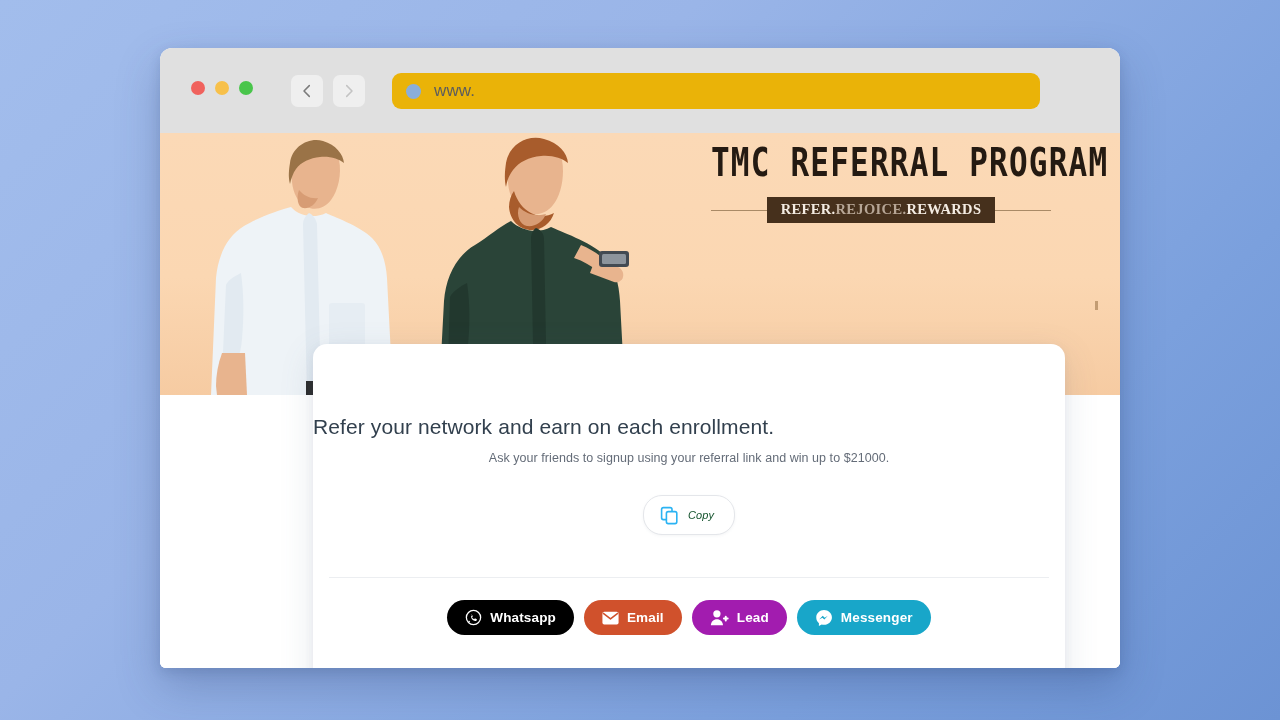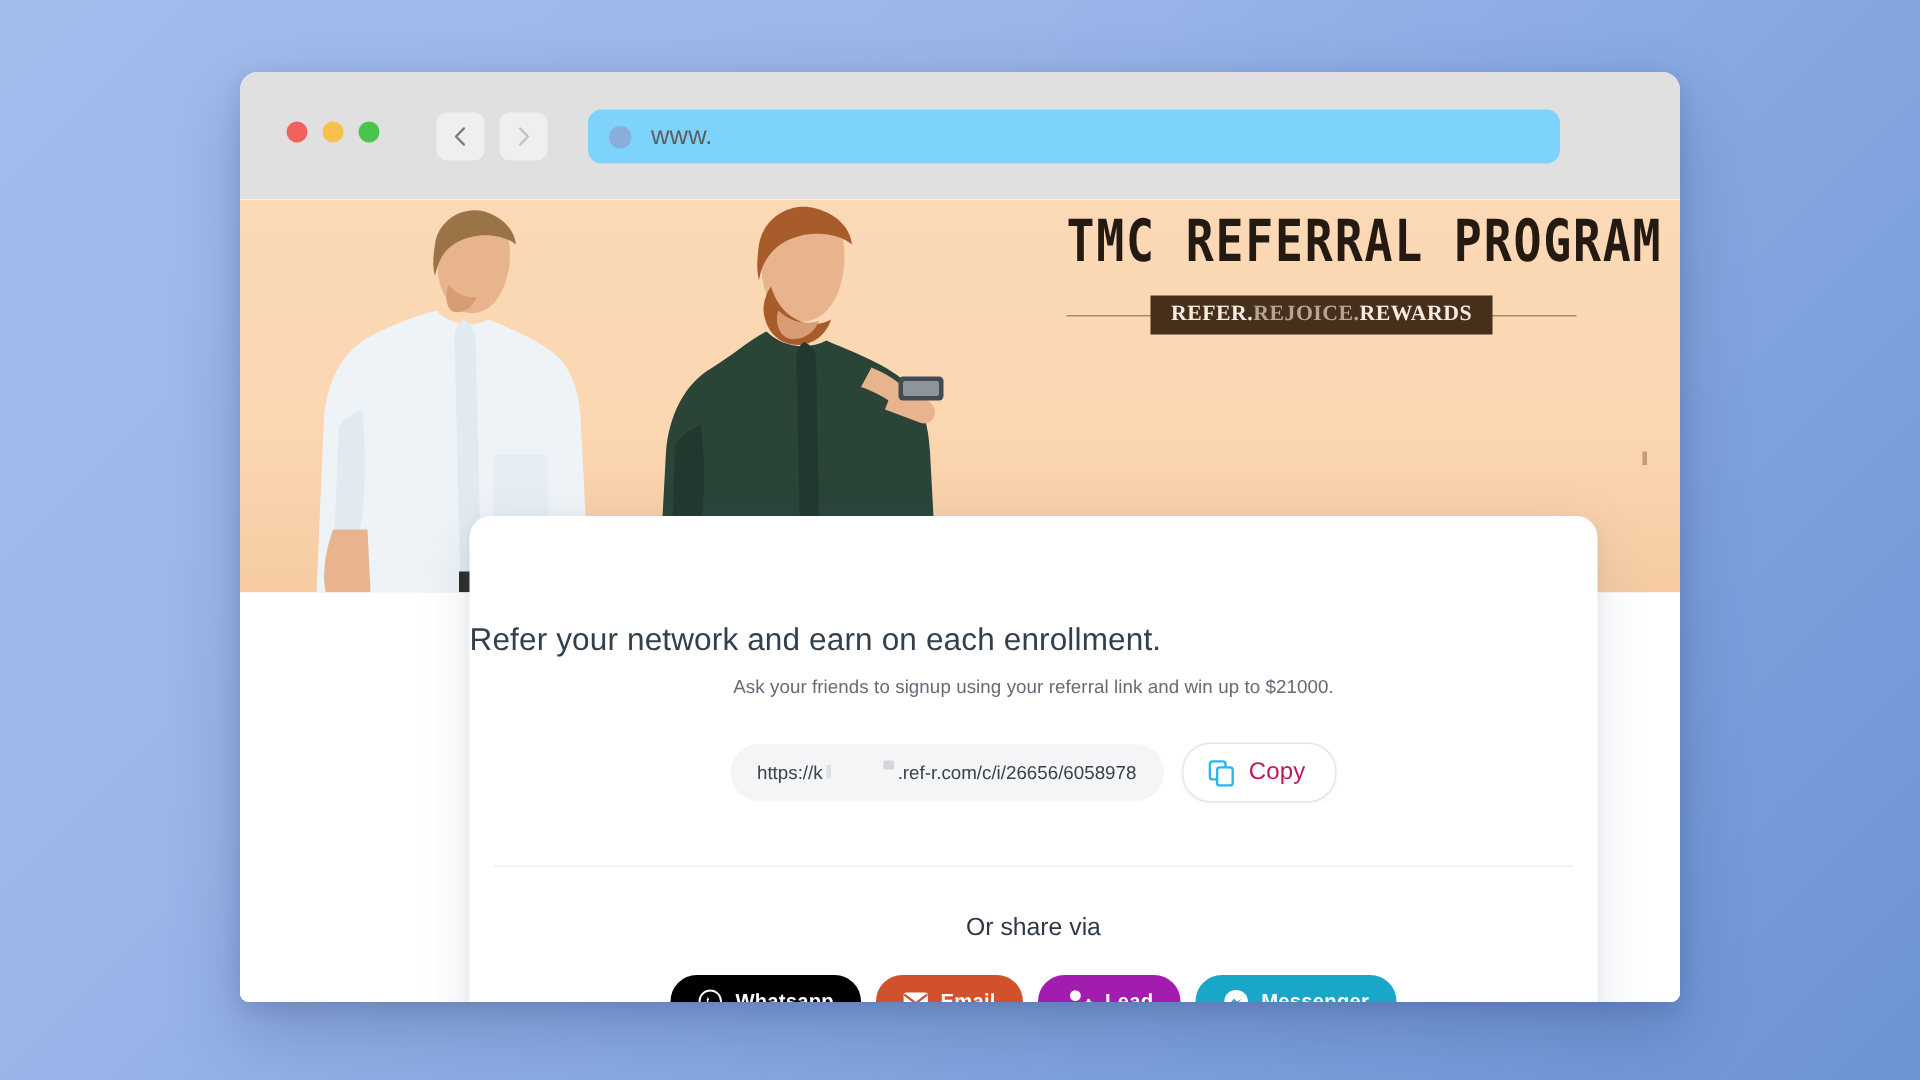--- a/index.html
+++ b/index.html
@@ -52,21 +52,21 @@
     border-radius: 7px;
     background: #efefef;
     display: flex; align-items: center; justify-content: center;
   }
   .nav-btn svg { display: block; }
 
   .url-bar {
     position: absolute;
     left: 232px; top: 25px;
     width: 648px; height: 36px;
-    background: #7dd3fc;
+    background: #eab308;
     border-radius: 9px;
     display: flex; align-items: center;
     padding: 0 14px;
     box-sizing: border-box;
   }
   .url-globe {
     width: 15px; height: 15px;
     border-radius: 50%;
     background: #8aaedb;
     flex: none;
@@ -253,23 +253,24 @@
     padding: 0 20px 0 16px;
     background: #ffffff;
     border: 1px solid #e4e6ea;
     border-radius: 19px;
     display: flex; align-items: center;
     gap: 9px;
     cursor: pointer;
     box-shadow: 0 1px 3px rgba(100,110,130,.07);
   }
   .copy-label {
-    font-size: 16px;
-    color: #be185d;
+    font-size: 11px;
+    color: #14532d;
     letter-spacing: .1px;
+    font-style: italic;
   }
 
   .divider {
     margin: 42px 0 0;
     height: 1px;
     background: #eceef1;
     width: 720px;
     margin-left: 16px;
   }
 
@@ -379,38 +380,32 @@
     </div>
 
     <div class="page-body"></div>
 
     <div class="ref-card">
 
       <div class="card-heading">Refer your network and earn on each enrollment.</div>
       <div class="card-subheading">Ask your friends to signup using your referral link and win up to $21000.</div>
 
       <div class="link-row">
-        <div class="link-pill">
-            <span>https://k</span>
-            <span class="link-redact"></span>
-            <span>.ref-r.com/c/i/26656/6058978</span>
-          </div>
 
         <div class="copy-btn">
           <svg width="19" height="19" viewBox="0 0 19 19">
             <rect x="1.6" y="1.6" width="10.4" height="12" rx="1.8" fill="none" stroke="#2bb3f3" stroke-width="1.6"></rect>
             <rect x="6.4" y="5.6" width="10.4" height="12" rx="1.8" fill="#ffffff" stroke="#2bb3f3" stroke-width="1.6"></rect>
           </svg>
           <span class="copy-label">Copy</span>
         </div>
       </div>
 
       <div class="divider"></div>
 
-      <div class="share-title">Or share via</div>
 
       <div class="share-row">
 
         <button class="share-btn" style="background: #000000;">
           <svg width="17" height="17" viewBox="0 0 20 20">
             <circle cx="10" cy="10" r="8.4" fill="none" stroke="#ffffff" stroke-width="1.5"></circle>
             <path d="M7.3 6.6c.4-.1.8 0 1 .4l.7 1.3c.2.3.1.6-.1.8l-.5.4c-.1.1-.1.3 0 .5.5.9 1.2 1.5 2.1 1.9.2.1.4.1.5-.1l.4-.5c.2-.2.5-.3.8-.1l1.3.7c.4.2.5.6.4 1-.2.8-1 1.3-1.9 1.2-2.4-.3-4.5-2.4-4.8-4.8-.1-.9.4-1.6 1.1-1.7z" fill="#ffffff"></path>
             <path d="M3.4 16.6l1.2-3 1.5 1.3z" fill="#ffffff"></path>
           </svg>
           <span>Whatsapp</span>

